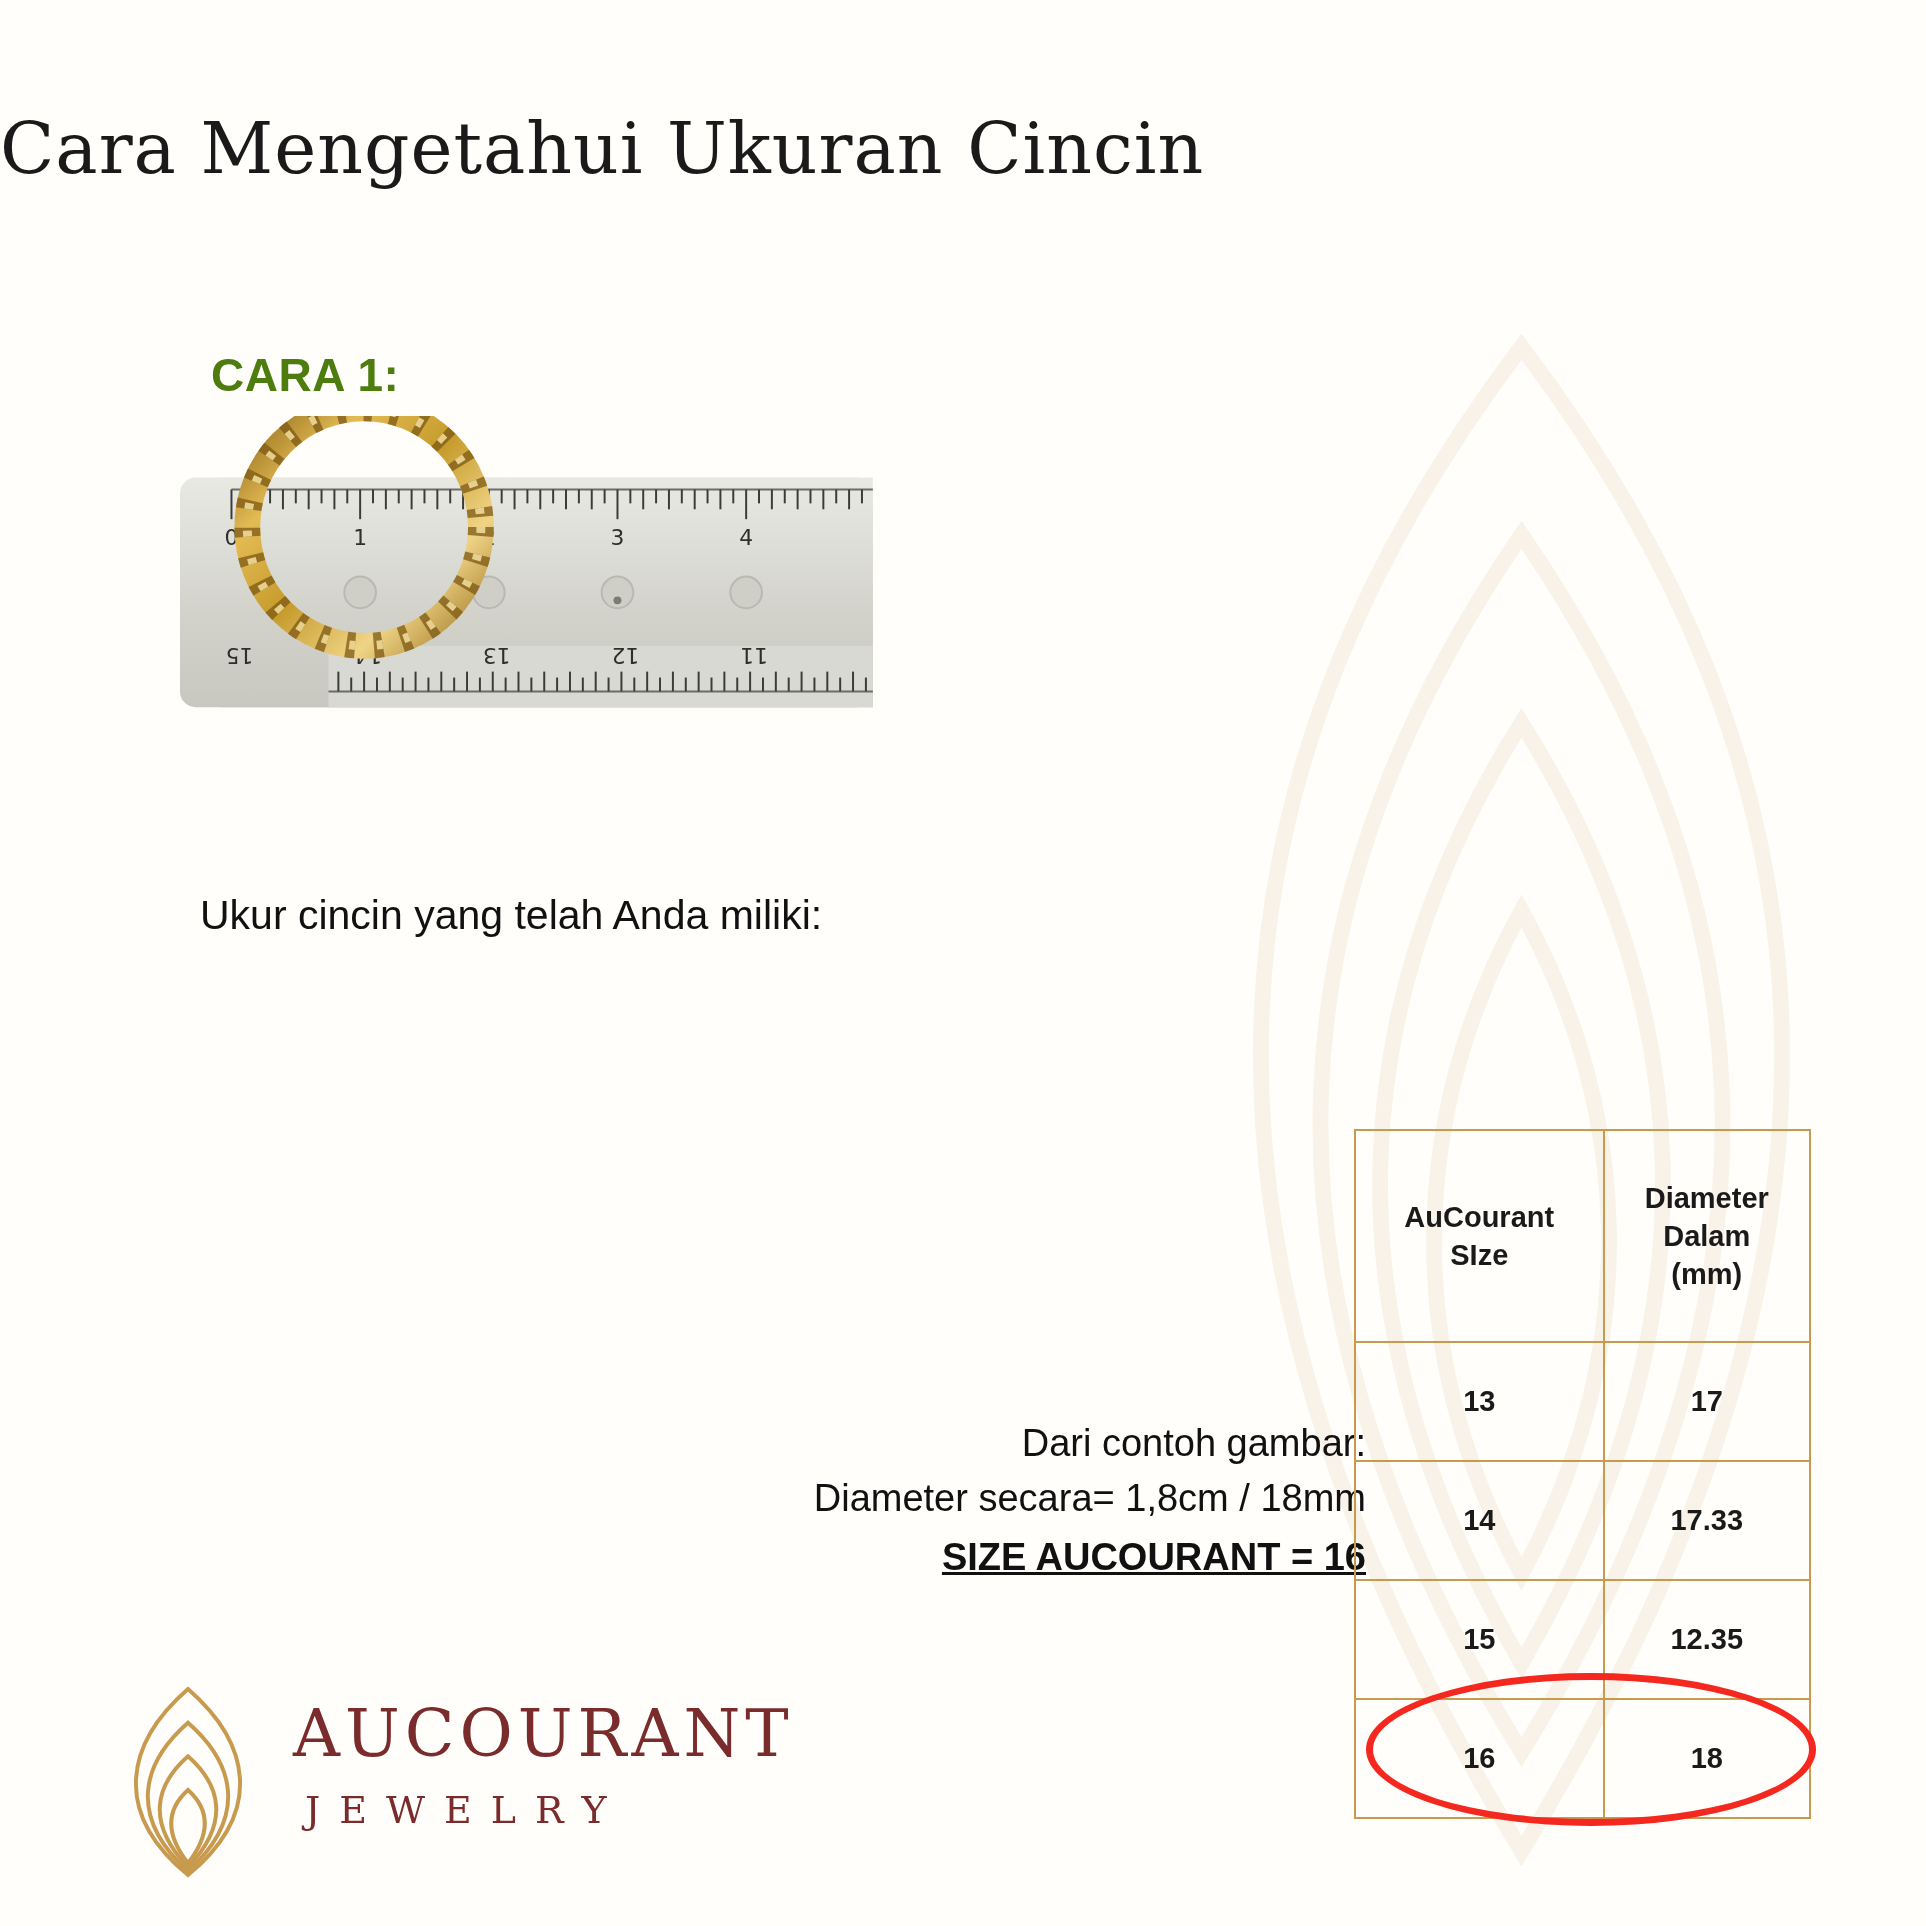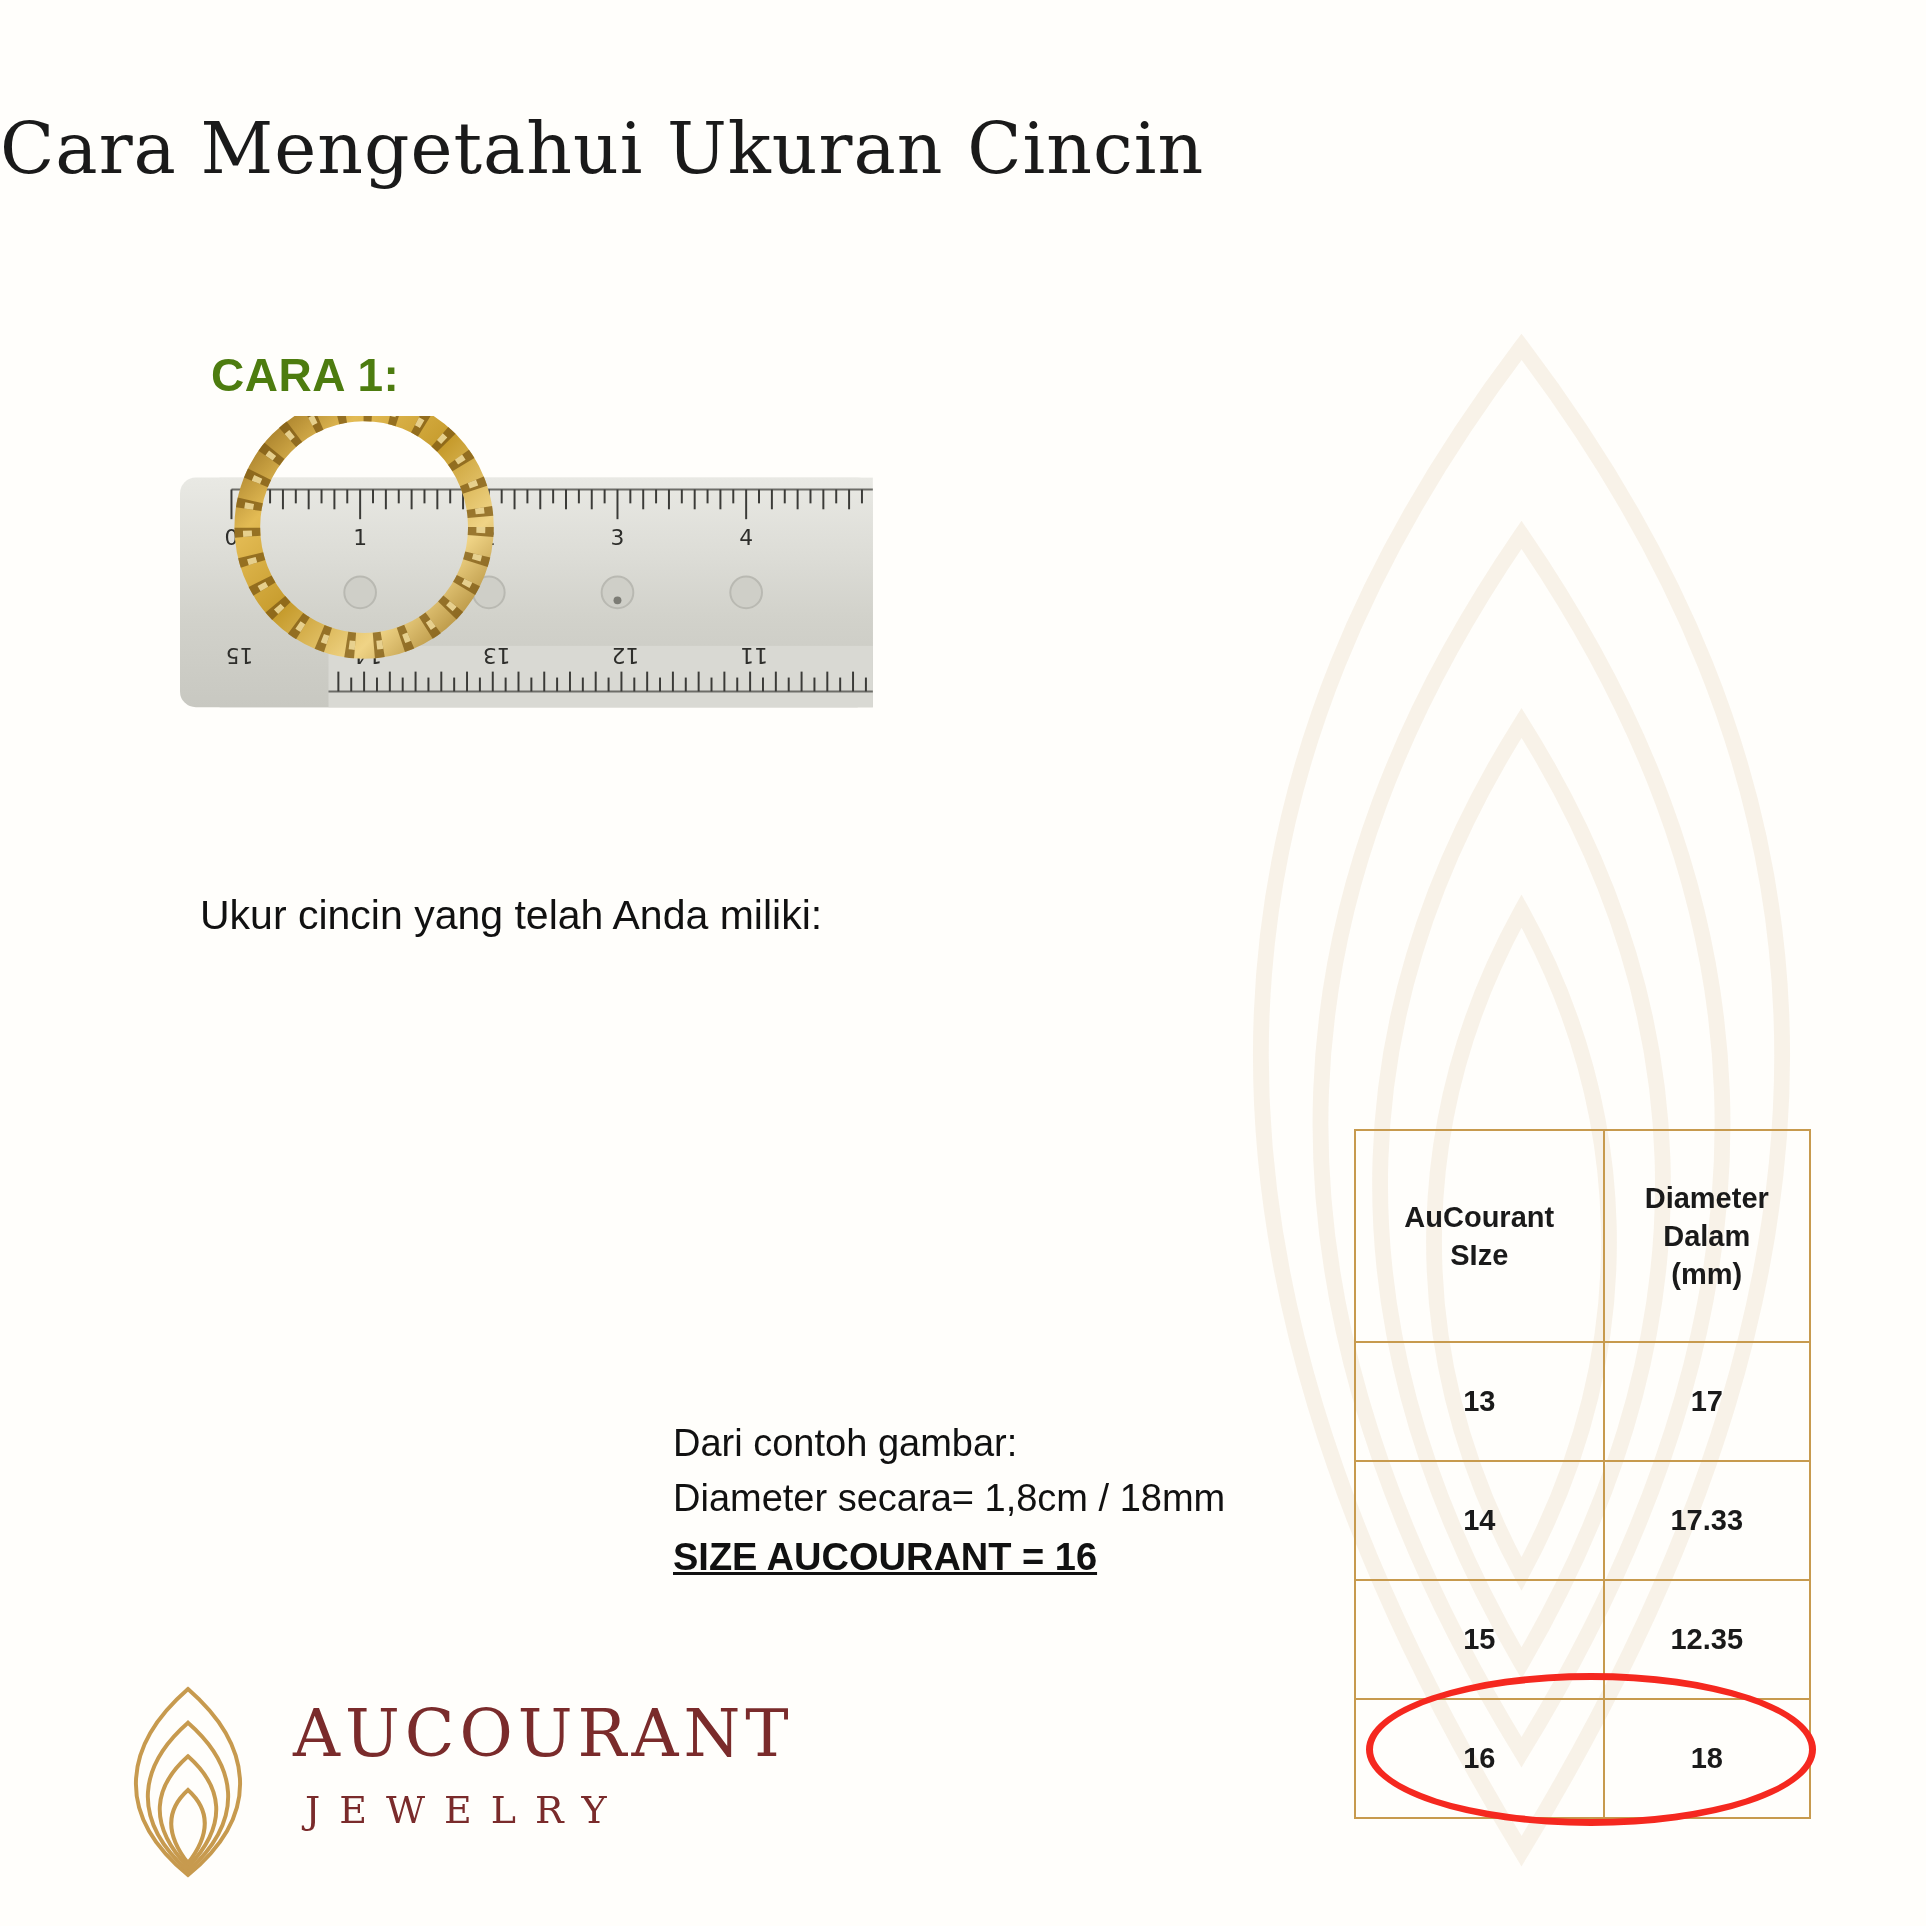--- a/index.html
+++ b/index.html
@@ -85,21 +85,21 @@
   .body-text ol li::marker {
     font-size: 41px;
   }
 
   
   .example {
     position: absolute;
     left: 673px;
     top: 1416px;
     width: 693px;
-    text-align: left;
+    text-align: right;
     font-size: 38px;
     color: #111;
     line-height: 1.45;
   }
   .example .strong {
     font-weight: bold;
     text-decoration: underline;
     display: inline-block;
     margin-top: 4px;
   }

